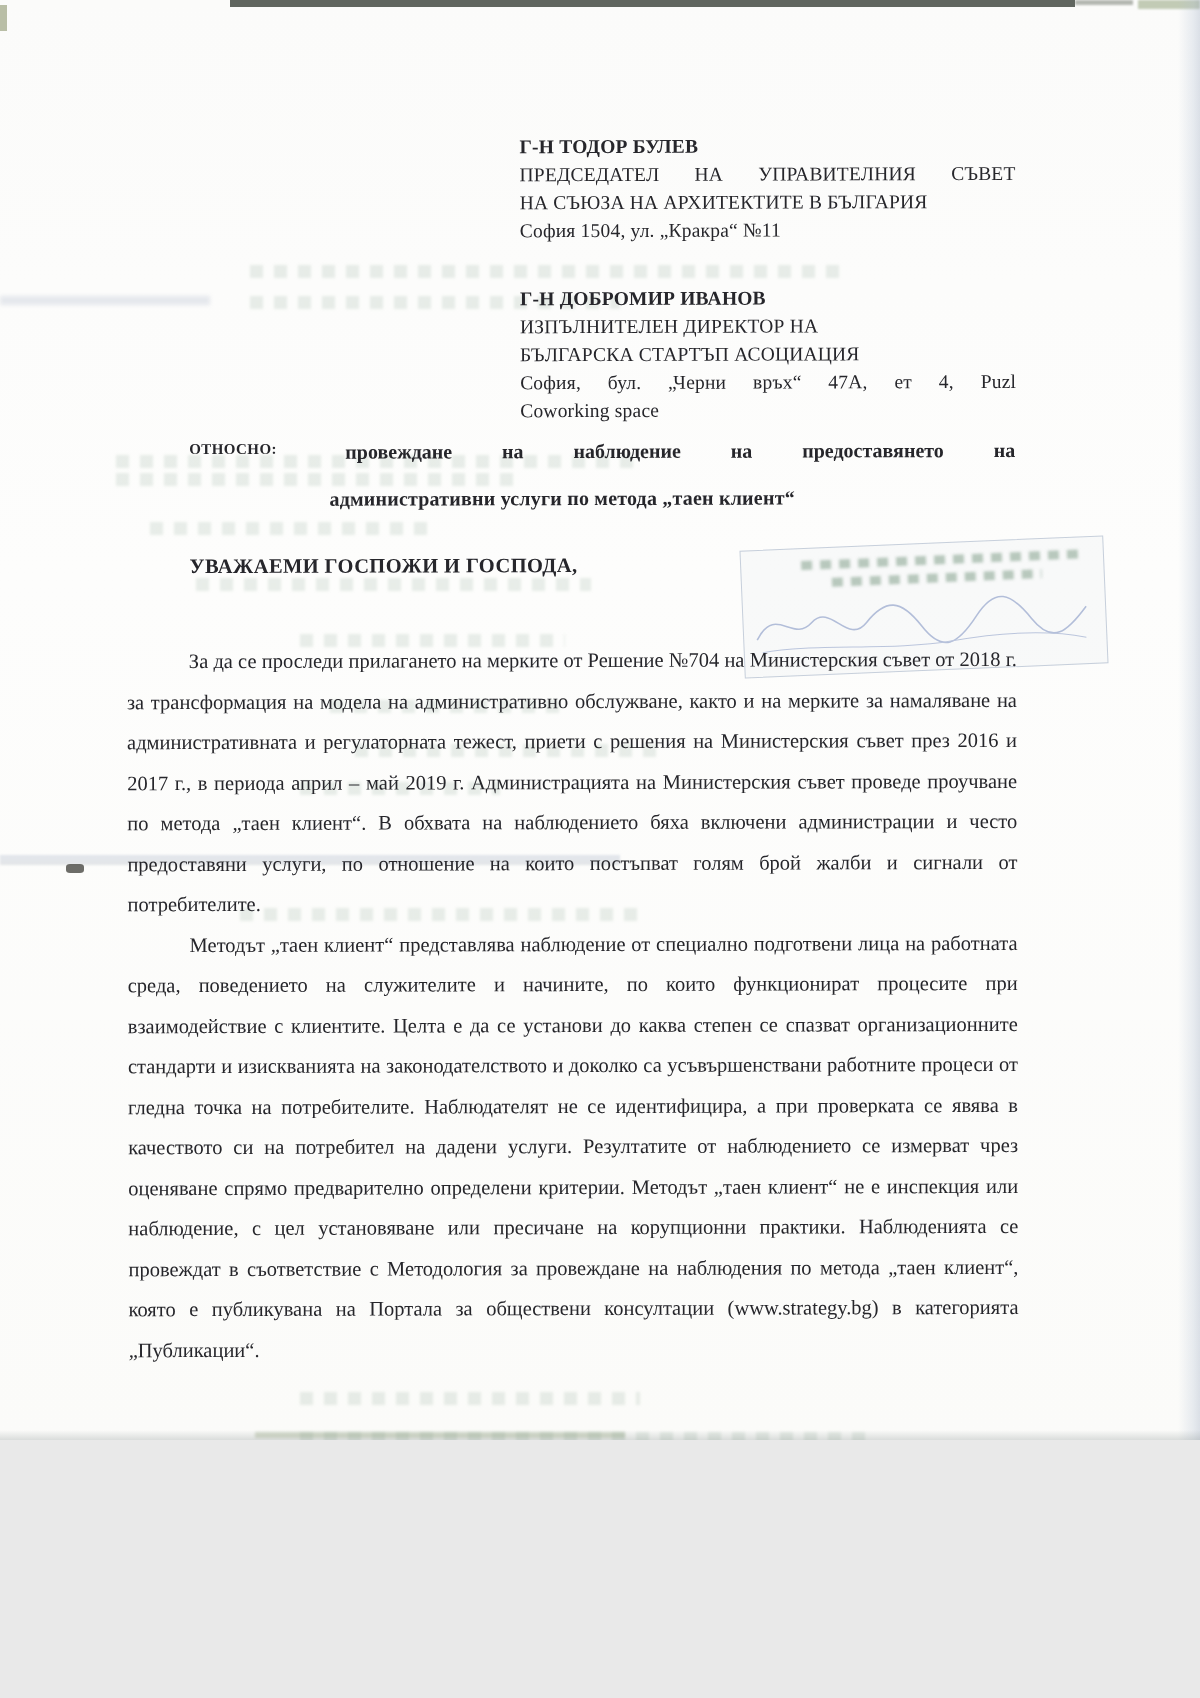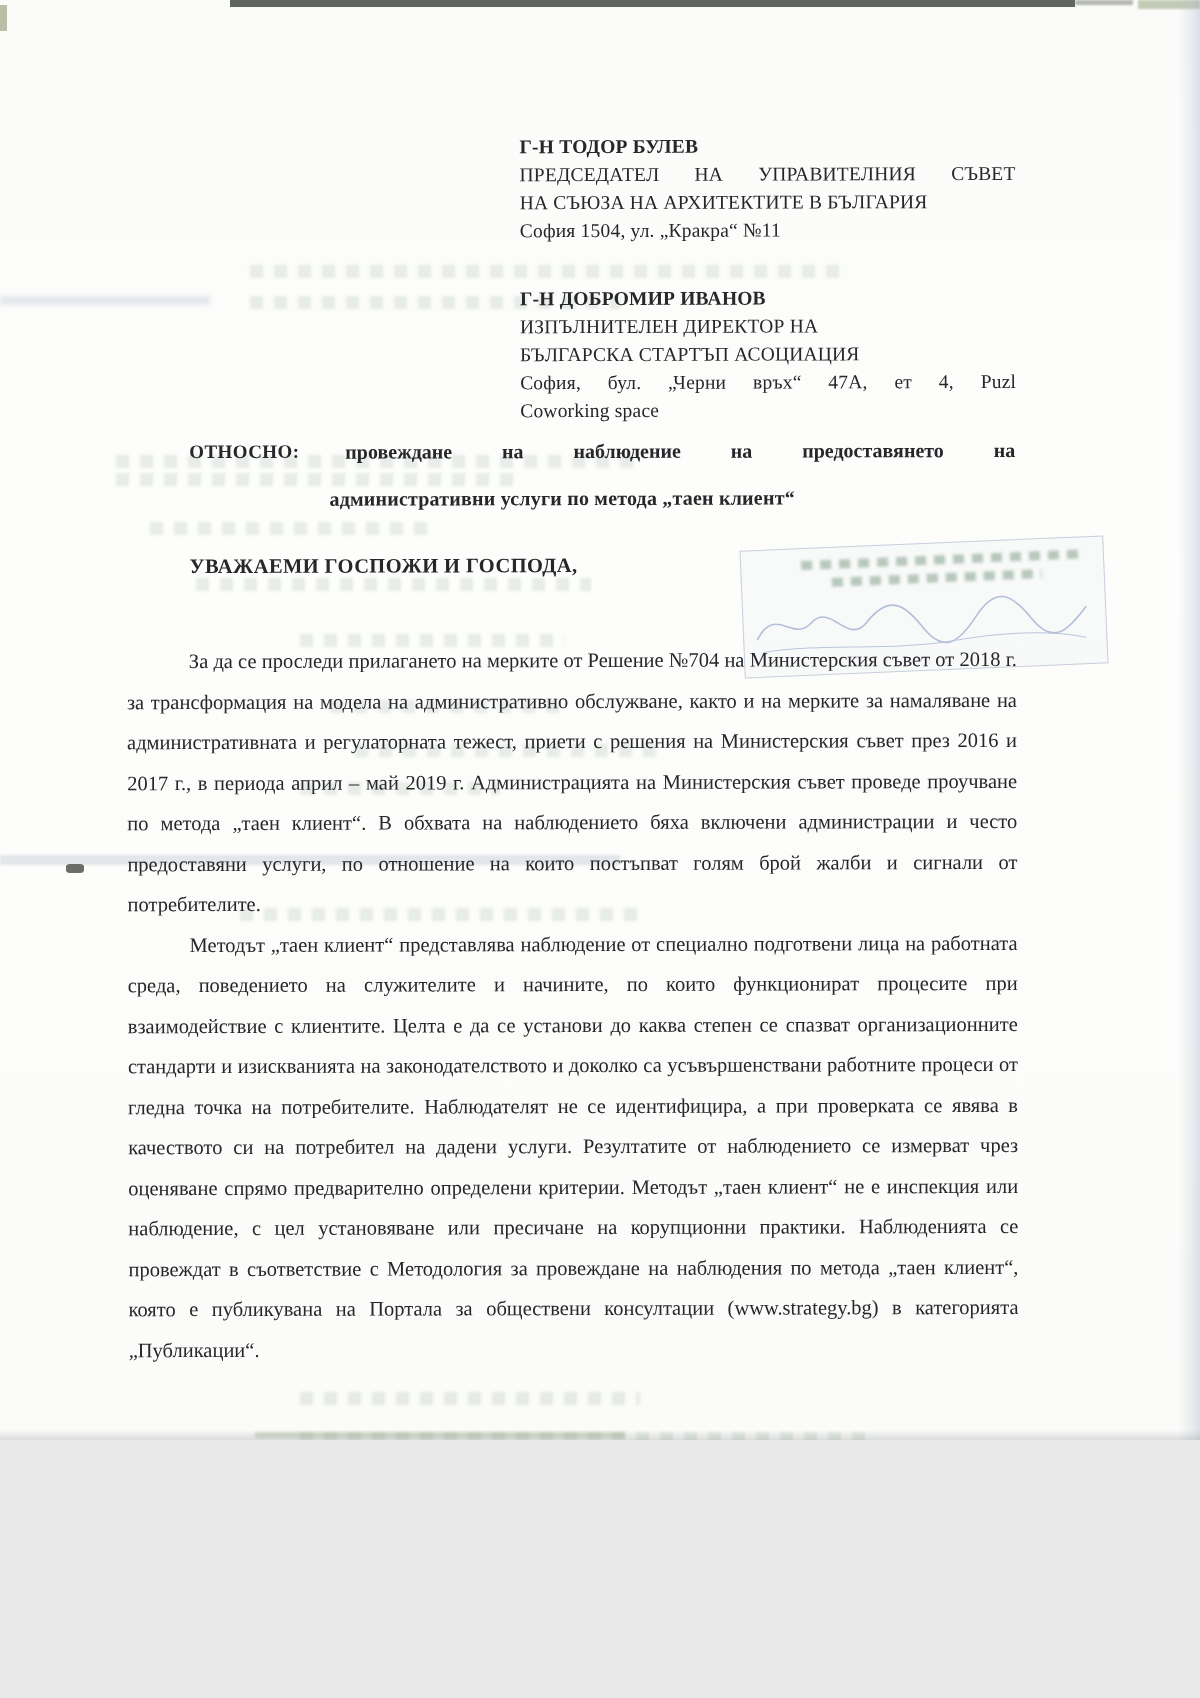--- a/index.html
+++ b/index.html
@@ -11,21 +11,21 @@
   .page{
     position:relative;width:1200px;height:1440px;overflow:hidden;
     background:linear-gradient(180deg,#fbfbfa 0%,#fdfdfc 40%,#fbfbf9 100%);
     color:#26262b;
   }
   .doc{position:absolute;inset:0;transform:rotate(-0.15deg);}
   
   .recipient{position:absolute;left:521px;width:496px;font-size:19.5px;line-height:28px;letter-spacing:.2px;}
   .recipient .name{font-weight:bold;}
   .justify-last{text-align:justify;text-align-last:justify;}
-  .subject-label{position:absolute;left:190px;top:440px;font-size:19px;font-weight:bold;letter-spacing:.4px;}
+  .subject-label{position:absolute;left:190px;top:440px;font-size:15px;font-weight:bold;letter-spacing:.4px;}
   .subject-line1{position:absolute;left:346px;top:440px;width:670px;font-size:20px;font-weight:bold;}
   .subject-line2{position:absolute;left:330px;top:487px;font-size:20px;font-weight:bold;letter-spacing:.2px;}
   .salutation{position:absolute;left:190px;top:554px;font-size:20.5px;font-weight:bold;letter-spacing:.4px;}
   .body-text{position:absolute;left:127px;top:640px;width:890px;font-size:20.5px;line-height:40.5px;text-align:justify;}
   .body-text p{margin:0;text-indent:62px;}
   .page-number{position:absolute;left:1078px;top:1576px;font-size:23px;color:#2e2e33;}
   
   .artifact{position:absolute;pointer-events:none;}
   .top-bar{left:230px;top:0;width:845px;height:7px;background:#454b44;opacity:.85;filter:blur(.6px);}
   .top-bar2{left:1075px;top:0;width:58px;height:5px;background:#6e756a;opacity:.5;filter:blur(1px);}

